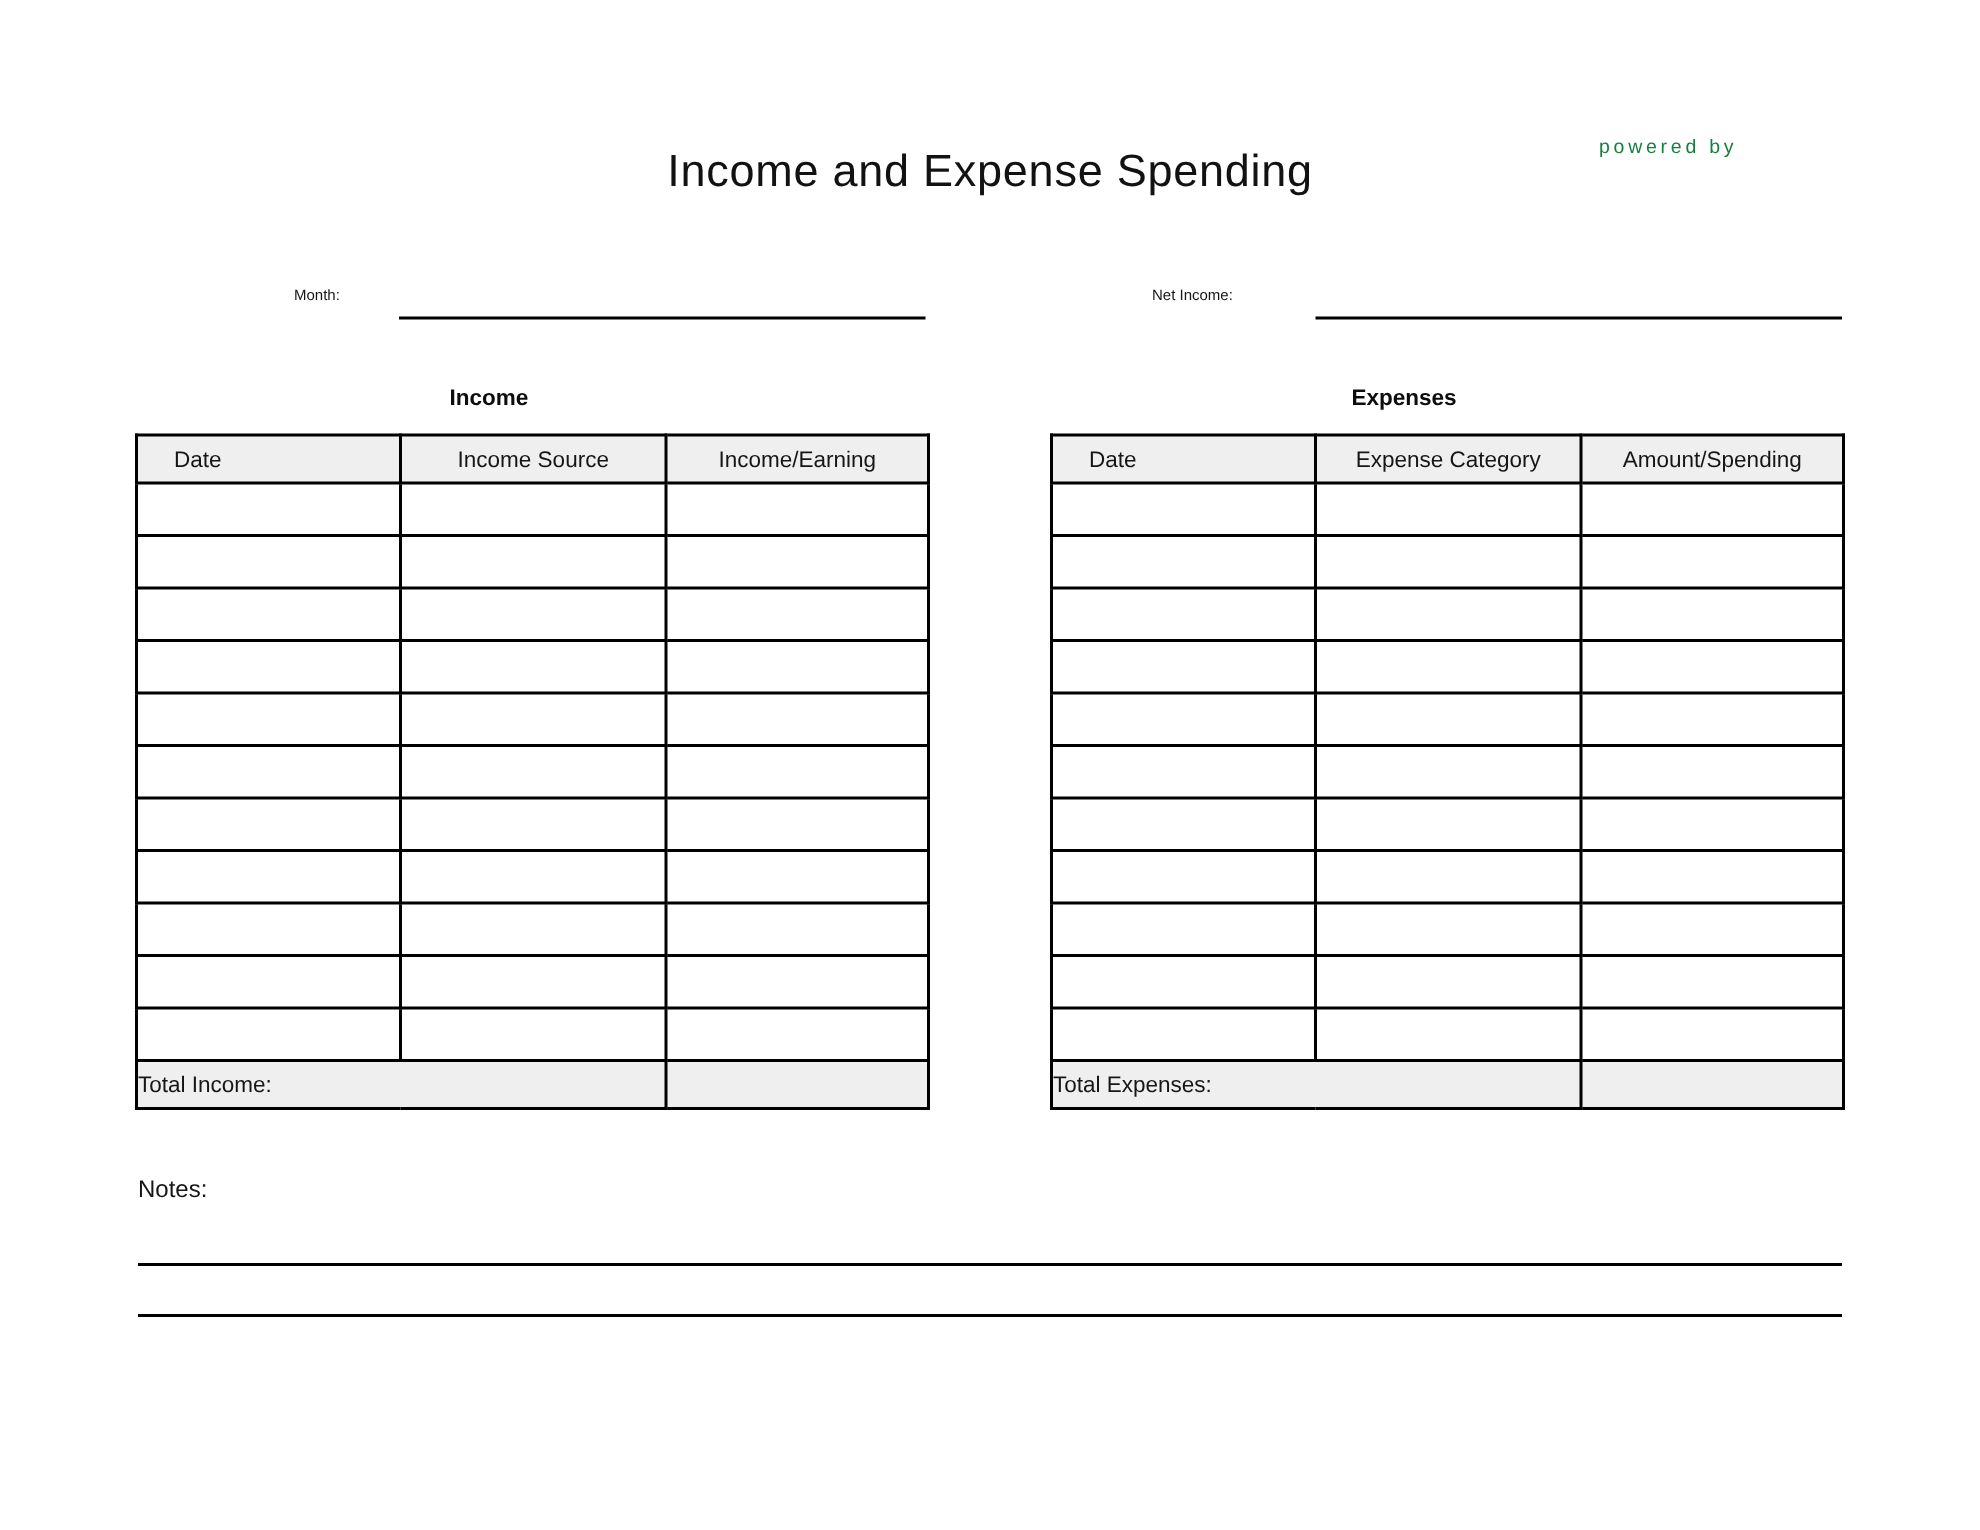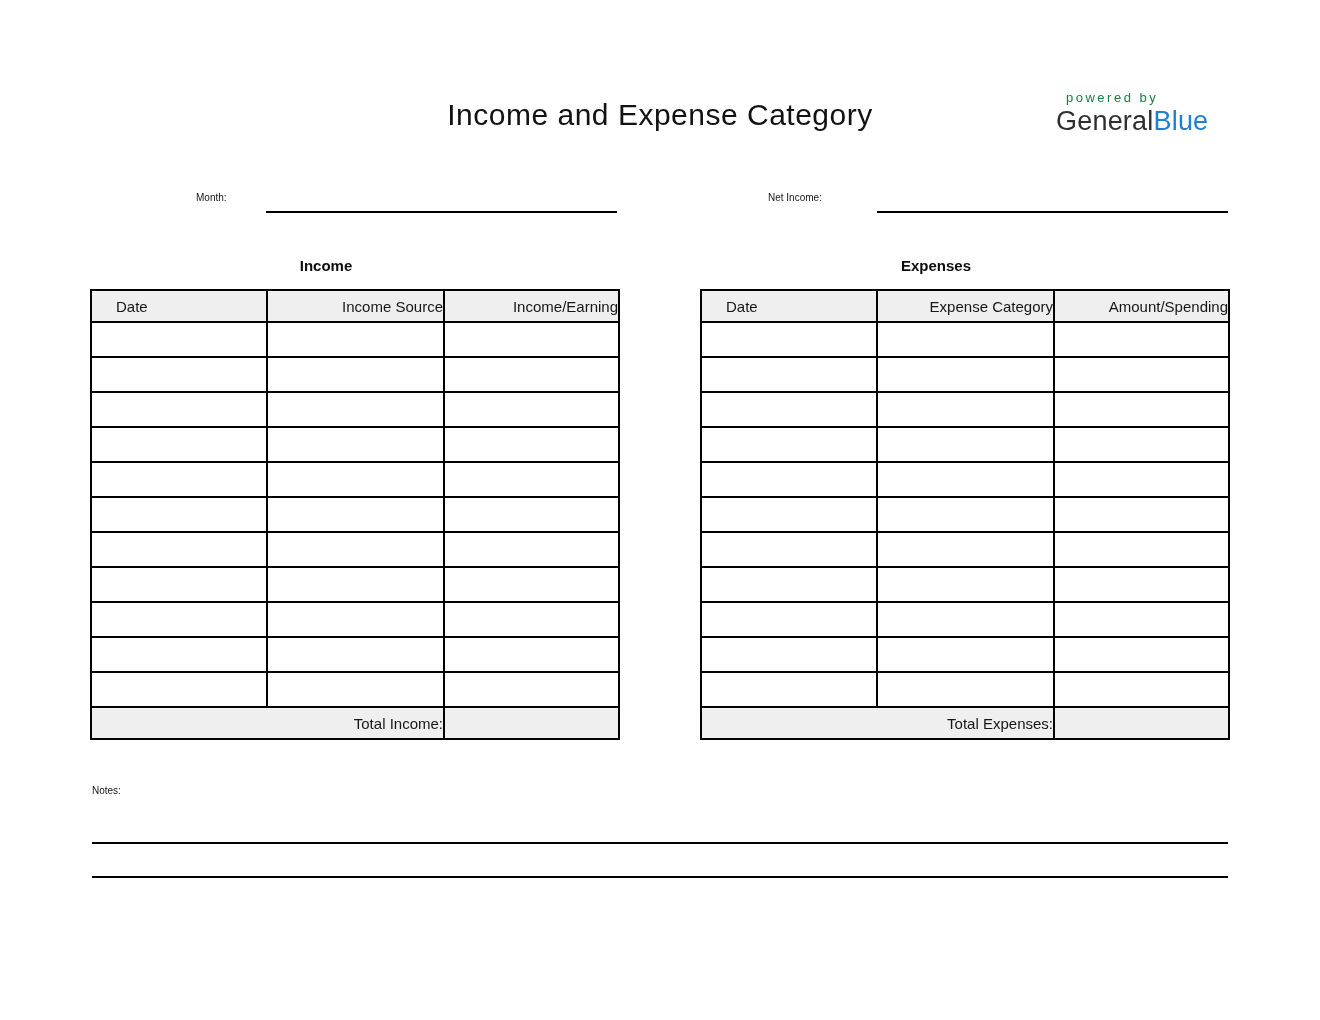--- a/index.html
+++ b/index.html
@@ -76,48 +76,47 @@
     width: 528px;
     table-layout: fixed;
   }
   .fill-table th, .fill-table td {
     border: 2px solid #000000;
     font-size: 15px;
     font-weight: 400;
     padding: 0;
     color: #161616;
   }
-  .fill-table thead th { background: #efefef; height: 32px; text-align: right; }
+  .fill-table thead th { background: #efefef; height: 32px; text-align: center; }
   .fill-table thead th.col-date { text-align: left; padding-left: 24px; }
   .fill-table tbody td { height: 35px; background: #ffffff; }
   .fill-table .total-row td { background: #efefef; height: 32px; }
-  .fill-table .total-row .total-label { text-align: right; }
-
-  
-  .notes-label { position: absolute; left: 92px; top: 785px; font-size: 10px; color: #161616; }
+  .fill-table .total-row .total-label { }
+
+  
+  .notes-label { position: absolute; left: 92px; top: 785px; font-size: 16px; color: #161616; }
   .note-line {
     position: absolute;
     left: 92px;
     width: 1136px;
     height: 0;
     border-top: 2px solid #000000;
   }
   .note-line-1 { top: 842px; }
   .note-line-2 { top: 876px; }
 </style>
 </head>
 <body>
 
 <div class="sheet">
 
-  <div class="doc-title">Income and Expense Category</div>
+  <div class="doc-title">Income and Expense Spending</div>
 
   <div class="logo">
     <div class="powered">powered by</div>
-    <div class="brand"><span class="general">General</span><span class="blue">Blue</span></div>
   </div>
 
   <div class="field-label month-label">Month:</div>
   <div class="field-line month-line"></div>
 
   <div class="field-label net-income-label">Net Income:</div>
   <div class="field-line net-income-line"></div>
 
   <div class="table-section income-section">
     <div class="table-title">Income</div>

